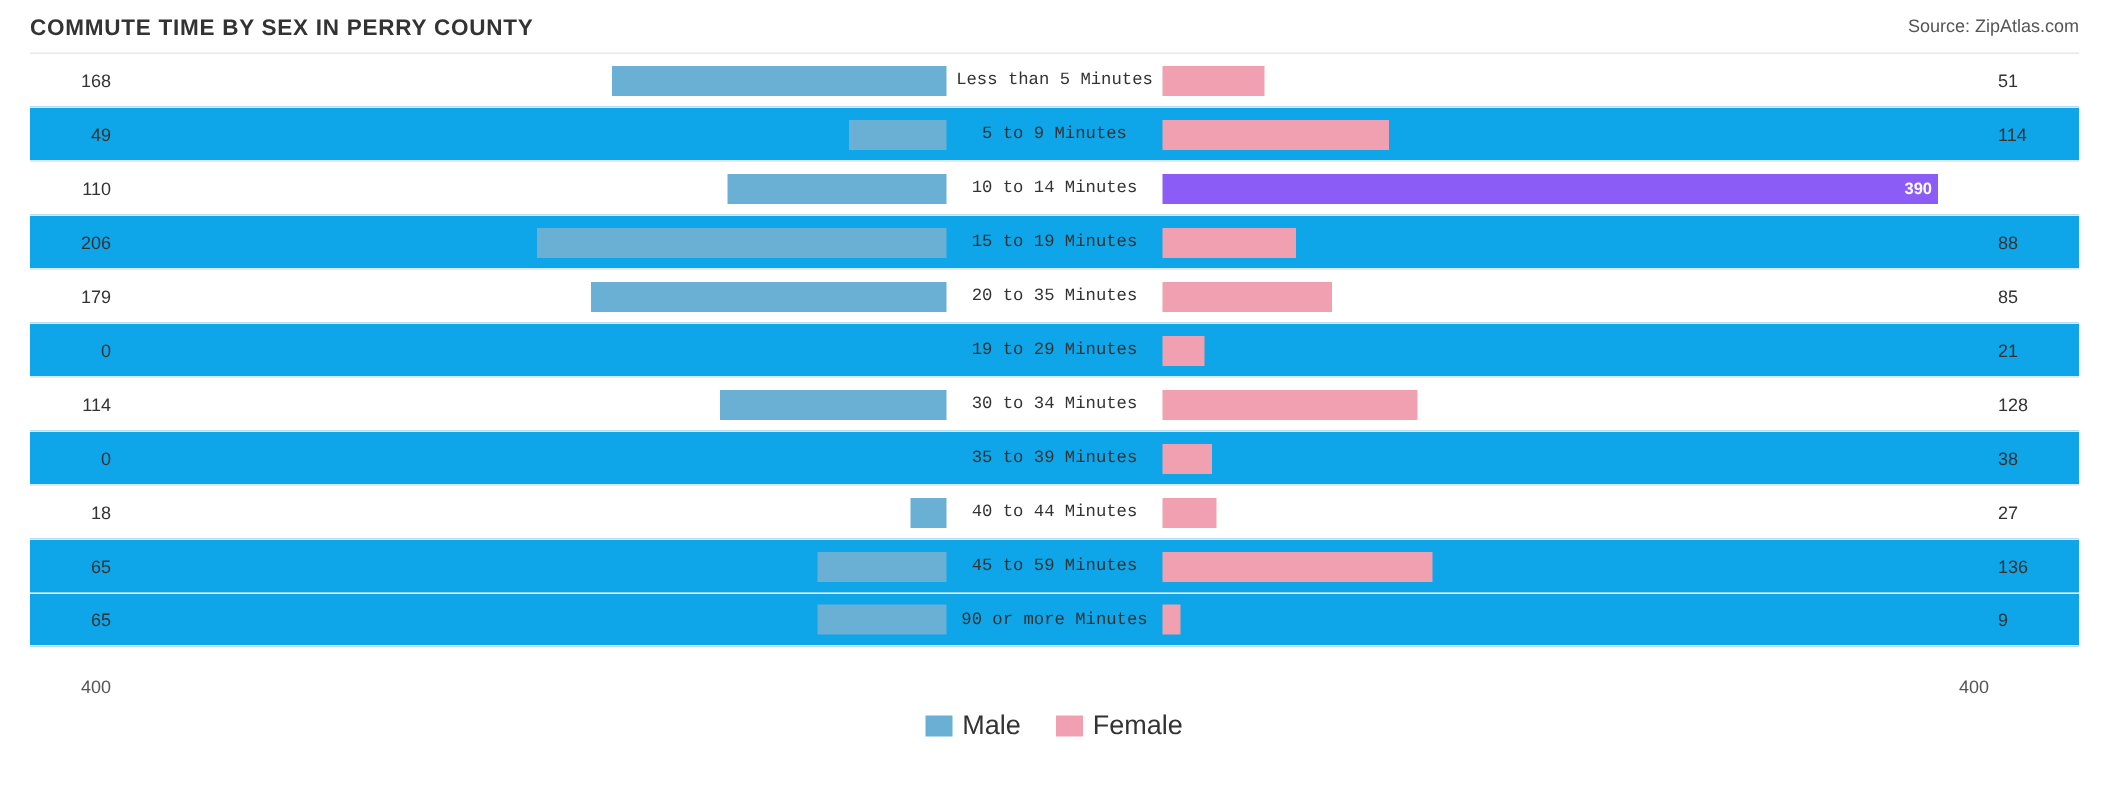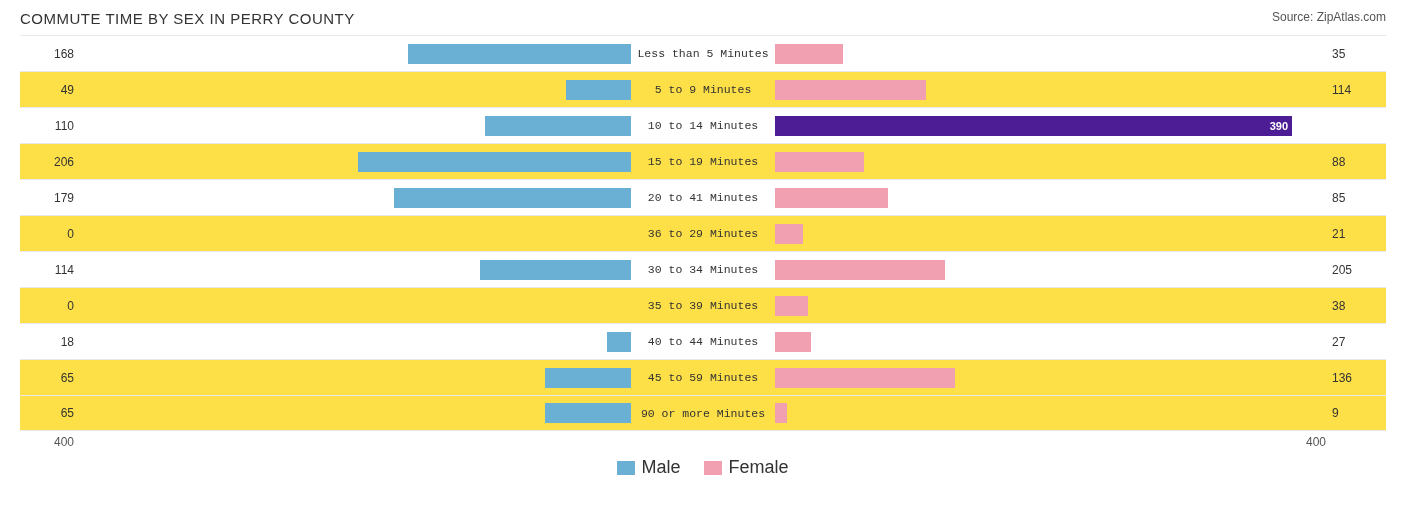--- a/index.html
+++ b/index.html
@@ -11,21 +11,21 @@
       padding: 10px 20px 20px 20px;
     }
     .chart-header {
       display: flex;
       justify-content: space-between;
       align-items: flex-start;
       margin-bottom: 8px;
     }
     .chart-title {
       font-size: 15px;
-      font-weight: normal;
+      font-weight: bold;
       text-transform: uppercase;
       color: #333;
       letter-spacing: 0.5px;
     }
     .chart-source {
       font-size: 12px;
       color: #555;
     }
     .chart-area {
       position: relative;
@@ -35,21 +35,21 @@
       display: flex;
       align-items: center;
       height: 36px;
       border-top: 1px solid #e8e8e8;
       position: relative;
     }
     .row:last-child {
       border-bottom: 1px solid #e8e8e8;
     }
     .row-bg-alt {
-      background: #fde047;
+      background: #0ea5e9;
     }
     .row-bg {
       background: #fff;
     }
     .label-left {
       width: 60px;
       text-align: right;
       font-size: 12px;
       color: #333;
       padding-right: 6px;
@@ -99,21 +99,21 @@
       width: 60px;
       text-align: left;
       font-size: 12px;
       color: #333;
       padding-left: 6px;
       flex-shrink: 0;
     }
     .axis-row {
       display: flex;
       align-items: flex-end;
-      margin-top: 4px;
+      margin-top: 20px;
     }
     .axis-left {
       width: 60px;
       text-align: right;
       font-size: 12px;
       color: #555;
       padding-right: 6px;
     }
     .axis-right {
       flex: 1;
@@ -137,21 +137,21 @@
       gap: 6px;
     }
     .legend-box {
       width: 18px;
       height: 14px;
     }
     .male-box { background: #6ab0d4; }
     .female-box { background: #f0a0b0; }
     
     .bar-female-ext {
-      background: #4c1d95;
+      background: #8b5cf6;
       height: 20px;
       display: flex;
       align-items: center;
       justify-content: flex-end;
       position: relative;
     }
     .bar-value-inside {
       font-size: 11px;
       color: #fff;
       padding: 0 4px;
@@ -170,21 +170,21 @@
 
 <div class="row row-bg">
     <div class="label-left">168</div>
     <div class="left-bar-wrap">
       <div class="bar-male" style="width:223px;"></div>
     </div>
     <div class="center-label">Less than 5 Minutes</div>
     <div class="right-bar-wrap">
       <div class="bar-female" style="width:68px;"></div>
     </div>
-    <div class="label-right">35</div>
+    <div class="label-right">51</div>
   </div>
     <div class="row row-bg-alt">
     <div class="label-left">49</div>
     <div class="left-bar-wrap">
       <div class="bar-male" style="width:65px;"></div>
     </div>
     <div class="center-label">5 to 9 Minutes</div>
     <div class="right-bar-wrap">
       <div class="bar-female" style="width:151px;"></div>
     </div>
@@ -212,47 +212,47 @@
     <div class="right-bar-wrap">
       <div class="bar-female" style="width:89px;"></div>
     </div>
     <div class="label-right">88</div>
   </div>
     <div class="row row-bg">
     <div class="label-left">179</div>
     <div class="left-bar-wrap">
       <div class="bar-male" style="width:237px;"></div>
     </div>
-    <div class="center-label">20 to 41 Minutes</div>
+    <div class="center-label">20 to 35 Minutes</div>
     <div class="right-bar-wrap">
       <div class="bar-female" style="width:113px;"></div>
     </div>
     <div class="label-right">85</div>
   </div>
     <div class="row row-bg-alt">
     <div class="label-left">0</div>
     <div class="left-bar-wrap">
       <div class="bar-male" style="width:0px;"></div>
     </div>
-    <div class="center-label">36 to 29 Minutes</div>
+    <div class="center-label">19 to 29 Minutes</div>
     <div class="right-bar-wrap">
       <div class="bar-female" style="width:28px;"></div>
     </div>
     <div class="label-right">21</div>
   </div>
     <div class="row row-bg">
     <div class="label-left">114</div>
     <div class="left-bar-wrap">
       <div class="bar-male" style="width:151px;"></div>
     </div>
     <div class="center-label">30 to 34 Minutes</div>
     <div class="right-bar-wrap">
       <div class="bar-female" style="width:170px;"></div>
     </div>
-    <div class="label-right">205</div>
+    <div class="label-right">128</div>
   </div>
     <div class="row row-bg-alt">
     <div class="label-left">0</div>
     <div class="left-bar-wrap">
       <div class="bar-male" style="width:0px;"></div>
     </div>
     <div class="center-label">35 to 39 Minutes</div>
     <div class="right-bar-wrap">
       <div class="bar-female" style="width:33px;"></div>
     </div>

